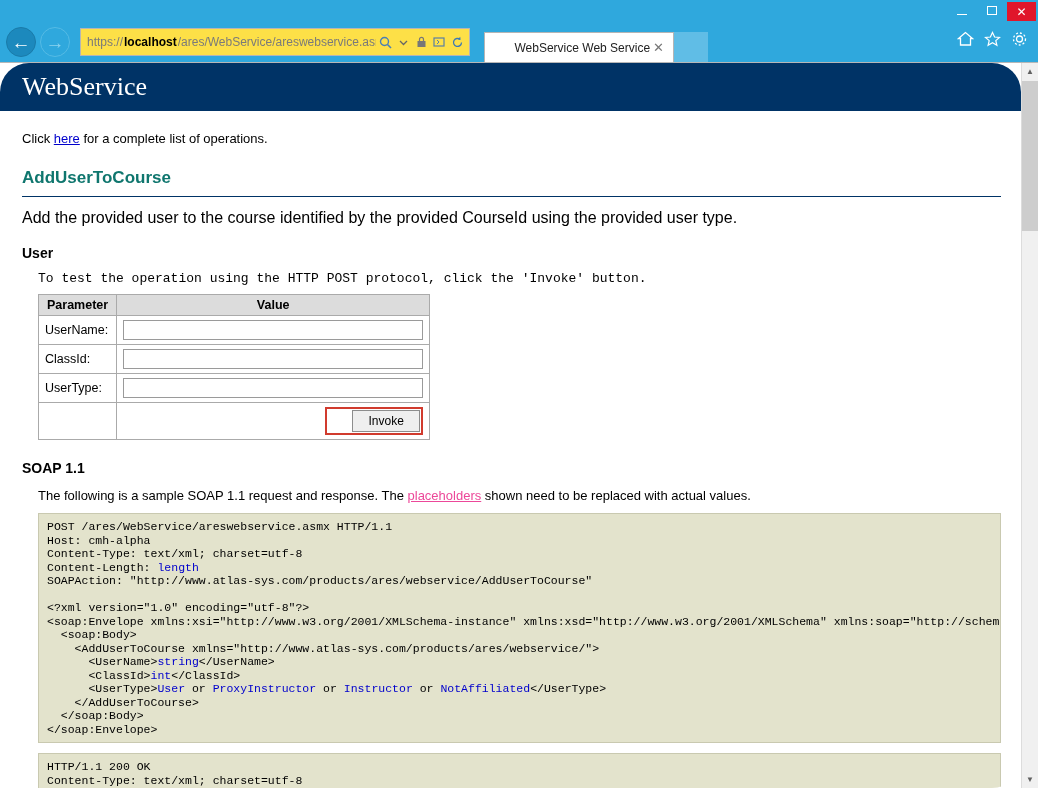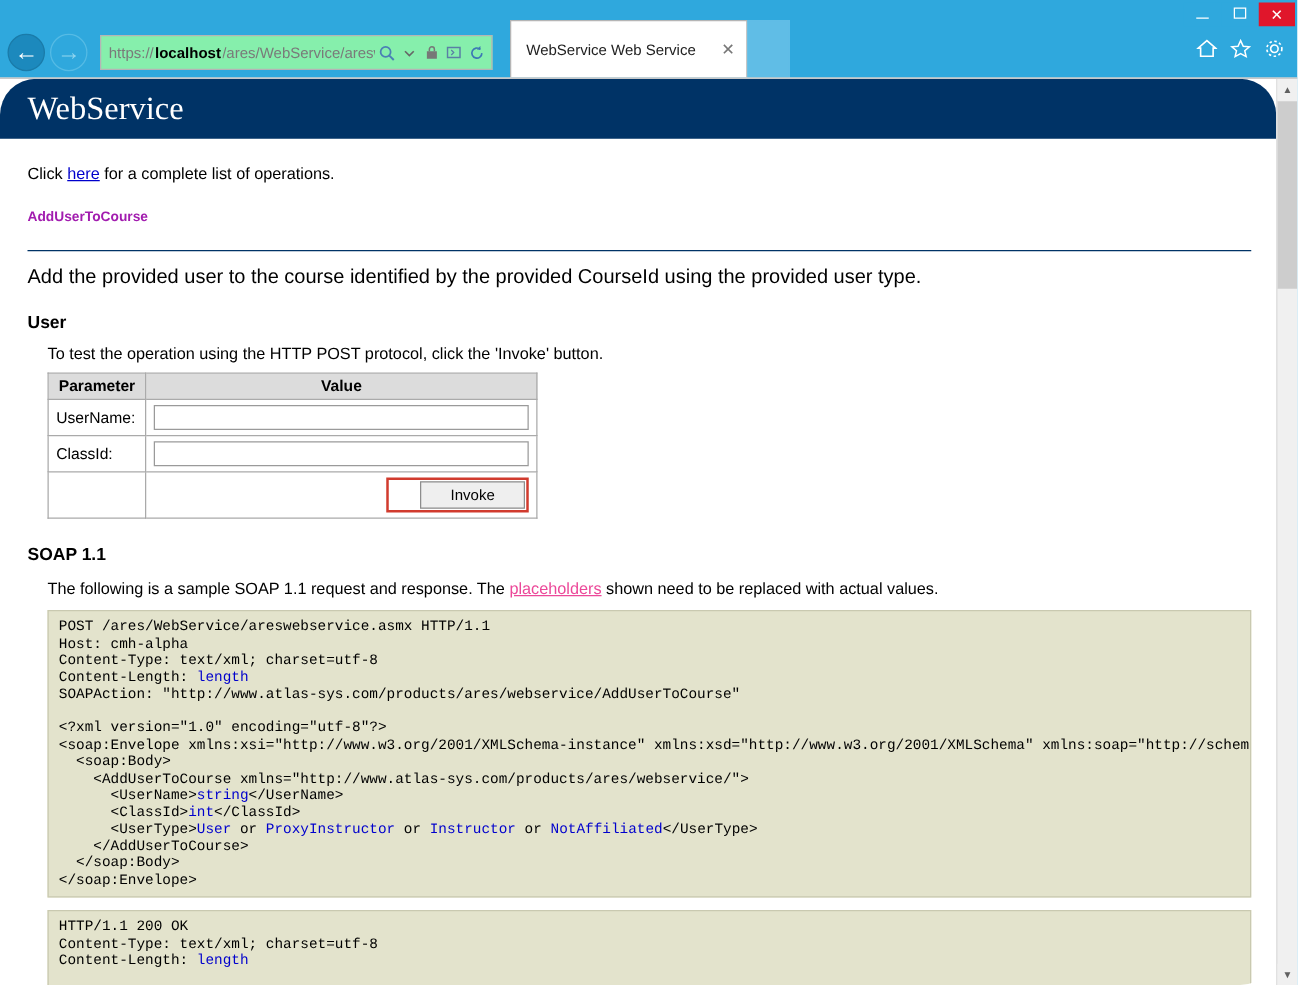--- a/index.html
+++ b/index.html
@@ -55,23 +55,23 @@
     border: 1px solid #1a7ba9;
     color: #ffffff;
     display: flex; align-items: center; justify-content: center;
     font-size: 19px; line-height: 1;
     margin-right: 4px;
     cursor: pointer;
   }
   .navarrow.fwd { background: #2fa8dd; border-color: #55bbe5; color: #8ed4ef; }
   #addressbar {
     flex: 0 0 auto;
-    width: 314px;
+    width: 390px;
     height: 28px;
-    background: #86efac;
+    background: #fde047;
     border: 1px solid #b5b5b5;
     display: flex;
     align-items: center;
     font-size: 12px;
     padding: 0 3px 0 6px;
     margin-left: 6px;
     color: #333;
   }
   #addressbar .scheme { color: #7a7a7a; }
   #addressbar .host { color: #000; font-weight: bold; margin: 0 1px; }
@@ -86,25 +86,25 @@
   #tabstrip {
     display: flex;
     align-items: flex-end;
     height: 40px;
     margin-left: 14px;
   }
   .tab {
     background: #ffffff;
     border: 1px solid #b5b5b5;
     border-bottom: none;
-    height: 46px;
+    height: 30px;
     min-width: 190px;
     display: flex;
     align-items: center;
-    justify-content: space-between;
+    justify-content: flex-end;
     padding: 0 6px 0 12px;
     font-size: 12px;
     color: #222;
     margin-bottom: 0px;
     cursor: pointer;
   }
   .tab .tclose { color: #777; font-size: 13px; padding: 0 3px; cursor: pointer; }
   .tab.newtab {
     min-width: 34px;
     background: #60bde6;
@@ -174,34 +174,34 @@
   }
   .page-body {
     padding: 0 20px 0 22px;
     font-family: "Liberation Sans", sans-serif;
     font-size: 13px;
     color: #000000;
   }
   .intro { margin: 20px 0 0 0; font-size: 13px; }
   .intro a { color: #0000cc; }
   h2.op-title {
-    color: #a21caf;
-    font-size: 11px;
+    color: #0f766e;
+    font-size: 17px;
     margin: 22px 0 0 0;
-    padding-bottom: 20px;
+    padding-bottom: 8px;
     border-bottom: 1px solid #003366;
     font-family: "Liberation Sans", sans-serif;
   }
   p.op-desc { margin: 12px 0 0 0; font-size: 16px; }
   h3.sec {
     font-size: 14px;
     margin: 18px 0 0 0;
   }
   .indent { margin-left: 16px; }
-  p.test-line { margin: 10px 0 0 0; font-size: 13px; }
+  p.test-line { margin: 10px 0 0 0; font-size: 13px; font-family: Liberation Mono, monospace; }
   table.param-table {
     border-collapse: collapse;
     margin-top: 8px;
     background: #ffffff;
   }
   table.param-table th {
     background: #dcdcdc;
     border: 1px solid #aaaaaa;
     font-size: 12.5px;
     font-weight: bold;
@@ -223,21 +223,21 @@
     font-size: 12px;
     padding: 1px 3px;
   }
   td.invoke-cell { text-align: right; padding: 5px 6px; }
   .invoke-wrap {
     display: inline-block;
     border: 2px solid #d13b2e;
     padding: 1px;
   }
   button.invoke-btn {
-    width: 84px;
+    width: 68px;
     height: 22px;
     font-size: 12px;
     font-family: "Liberation Sans", sans-serif;
     background: #efefef;
     border: 1px solid #8d8d8d;
     cursor: pointer;
     margin-left: 24px;
   }
   h3.soap {
     font-size: 14px;
@@ -375,20 +375,26 @@
                 <input type="text" value="" style="">
               </td>
             </tr>
             <tr>
               <td class="lbl">ClassId:</td>
               <td>
                 <input type="text" value="" style="">
               </td>
             </tr>
             <tr>
+              <td class="lbl">UserType:</td>
+              <td>
+                <input type="text" value="" style="">
+              </td>
+            </tr>
+            <tr>
               <td></td>
               <td class="invoke-cell">
                 <span class="invoke-wrap">
                   <button class="invoke-btn">Invoke</button>
                 </span>
               </td>
             </tr>
           </tbody>
             </table>
         </div>

